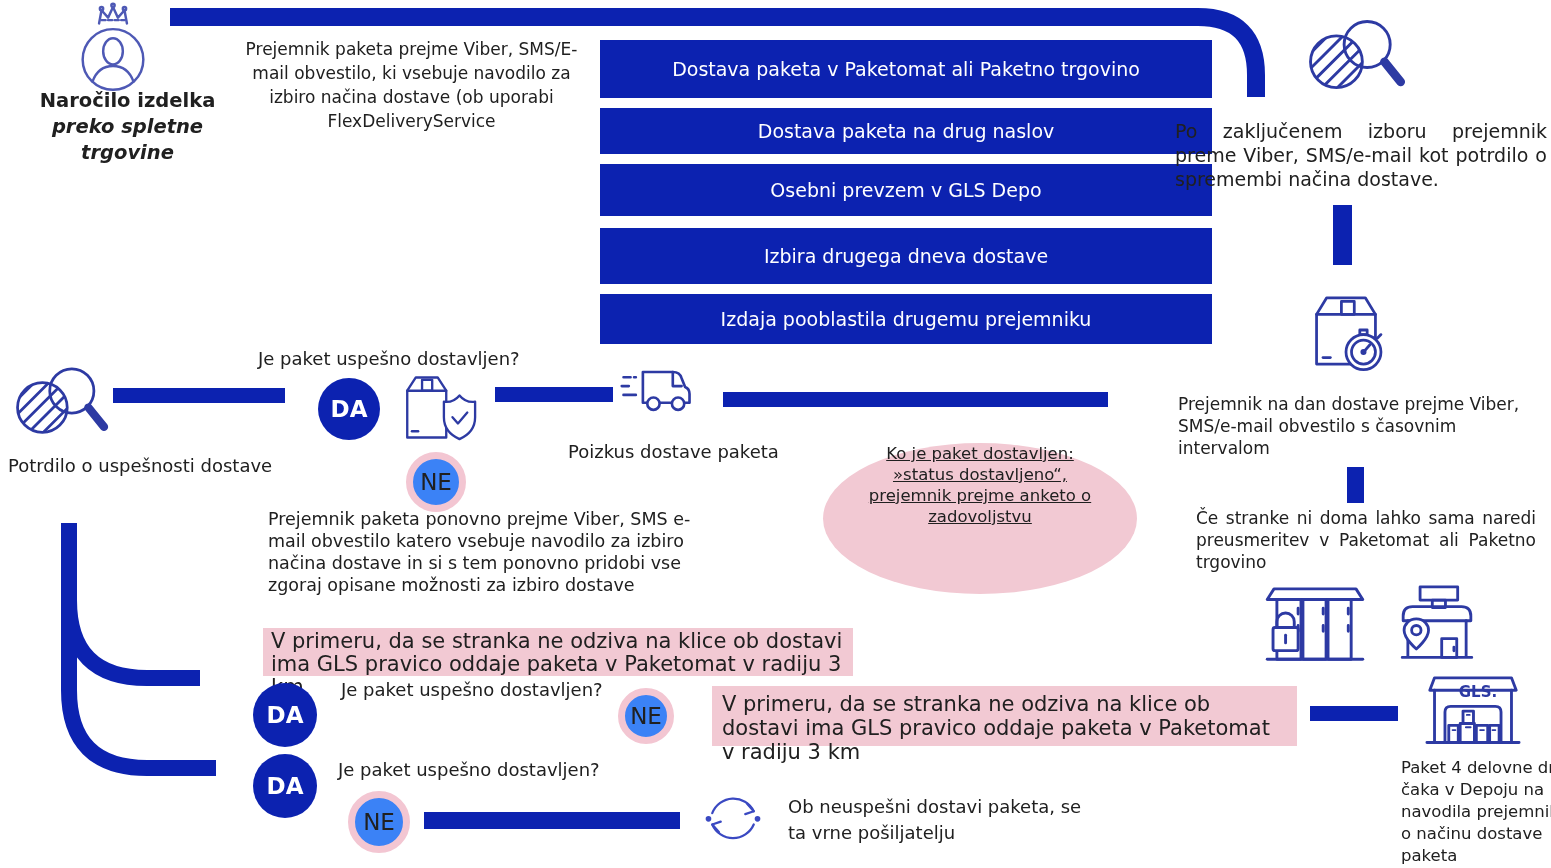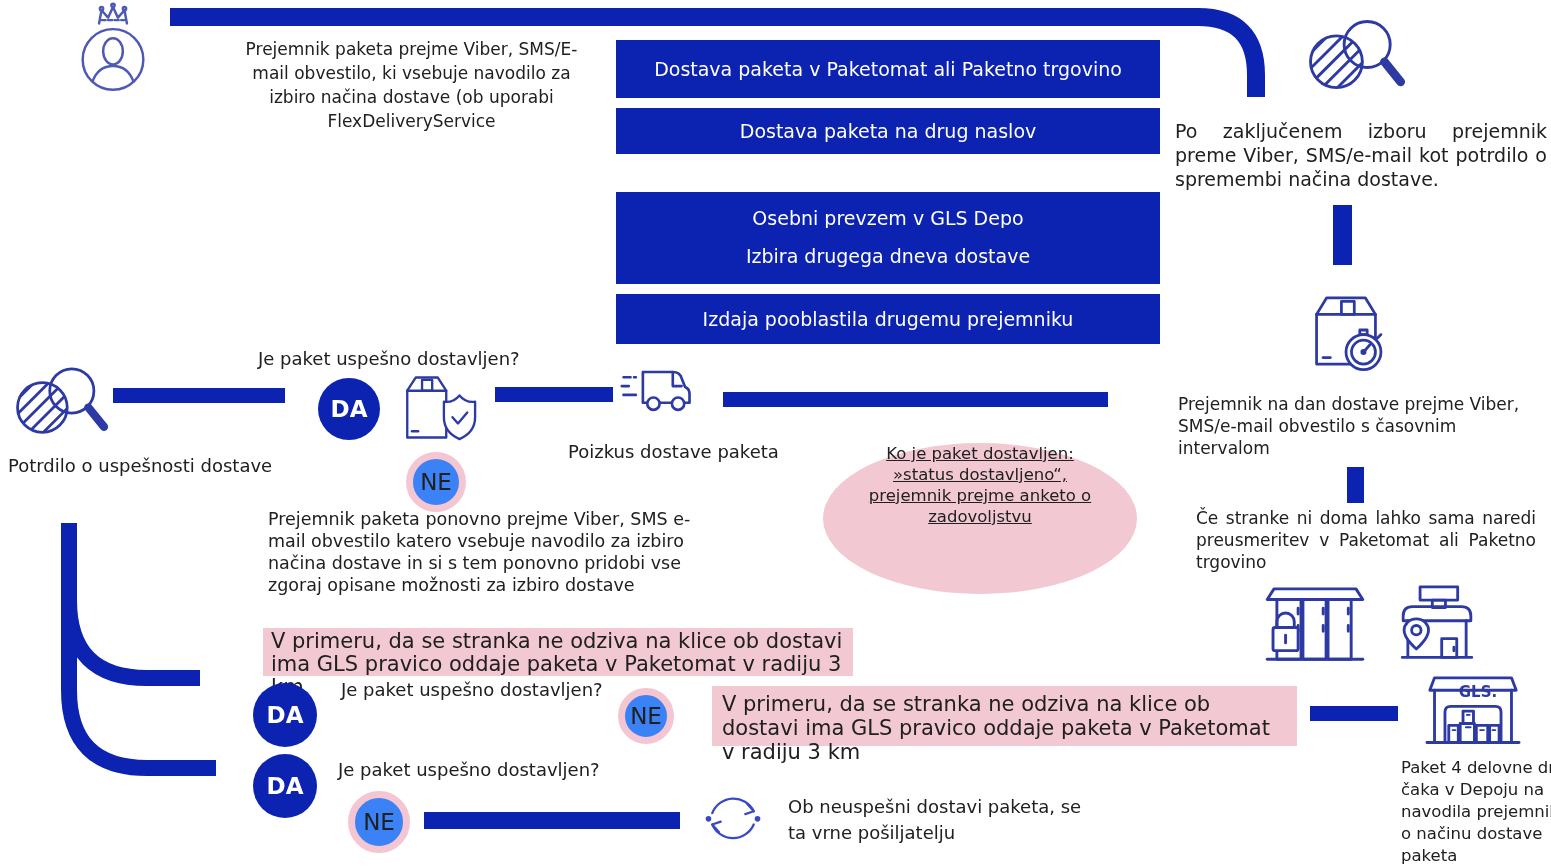--- a/index.html
+++ b/index.html
@@ -16,21 +16,21 @@
     position:relative;width:1551px;height:868px;overflow:hidden;
     font-family:"DejaVu Sans","Liberation Sans",sans-serif;
     color:var(--ink);background:#ffffff;
   }
   .abs{position:absolute;}
   .bar{position:absolute;background:var(--blue);}
   .txt{position:absolute;color:var(--ink);}
   .center{text-align:center;}
   .just{text-align:justify;}
   .option-box{
-    position:absolute;left:616px;width:544px;background:var(--blue);
+    position:absolute;left:600px;width:612px;background:var(--blue);
     color:#fff;display:flex;align-items:center;justify-content:center;
     font-size:19px;line-height:25px;text-align:center;padding:0 18px;box-sizing:border-box;
   }
   .da-circle{
     position:absolute;width:62px;height:62px;border-radius:50%;background:var(--blue);
     color:#fff;display:flex;align-items:center;justify-content:center;
     font-size:23px;font-weight:600;
   }
   .ne-circle{
     position:absolute;border-radius:50%;background:#3b82f6;border:7px solid var(--pink-ring);
@@ -72,26 +72,30 @@
       <path d="M33 26 L36 10 L44 19 L50 6 L56 19 L64 10 L67 26"></path>
       <path d="M36 22 H64" stroke-dasharray="5 3"></path>
       <circle cx="36" cy="8" r="2"></circle>
         <circle cx="50" cy="4" r="2"></circle>
         <circle cx="64" cy="8" r="2"></circle>
       <circle cx="50" cy="70" r="37"></circle>
       <ellipse cx="50" cy="60" rx="12" ry="16"></ellipse>
       <path d="M25 97 Q32 78 50 78 Q68 78 75 97"></path>
     </g>
   </svg>
+  <div class="txt center title-block" style="left:25px;top:88px;width:205px;">
+    <div>Naročilo izdelka</div>
+    <div style="font-style:italic;">preko spletne trgovine</div>
+  </div>
 
   <div class="txt center" style="left:243px;top:37px;width:337px;font-size:17px;line-height:24px;">Prejemnik paketa prejme Viber, SMS/E-mail obvestilo, ki vsebuje navodilo za izbiro načina dostave (ob uporabi FlexDeliveryService</div>
 
   <div class="option-box" style="top:40px;height:58px;">Dostava paketa v Paketomat ali Paketno trgovino</div>
   <div class="option-box" style="top:108px;height:46px;">Dostava paketa na drug naslov</div>
-  <div class="option-box" style="top:164px;height:52px;margin-top:28px;">Osebni prevzem v GLS Depo</div>
+  <div class="option-box" style="top:164px;height:52px;">Osebni prevzem v GLS Depo</div>
   <div class="option-box" style="top:228px;height:56px;">Izbira drugega dneva dostave</div>
   <div class="option-box" style="top:294px;height:50px;">Izdaja pooblastila drugemu prejemniku</div>
 
   <svg class="abs" style="left:1300px;top:8px;" width="118" height="96" viewBox="0 0 115 100">
     <defs>
         <clipPath id="hcA">
           <circle cx="34" cy="56" r="27"></circle>
         </clipPath>
       </defs>
     <g class="ic" stroke-width="2.8">

